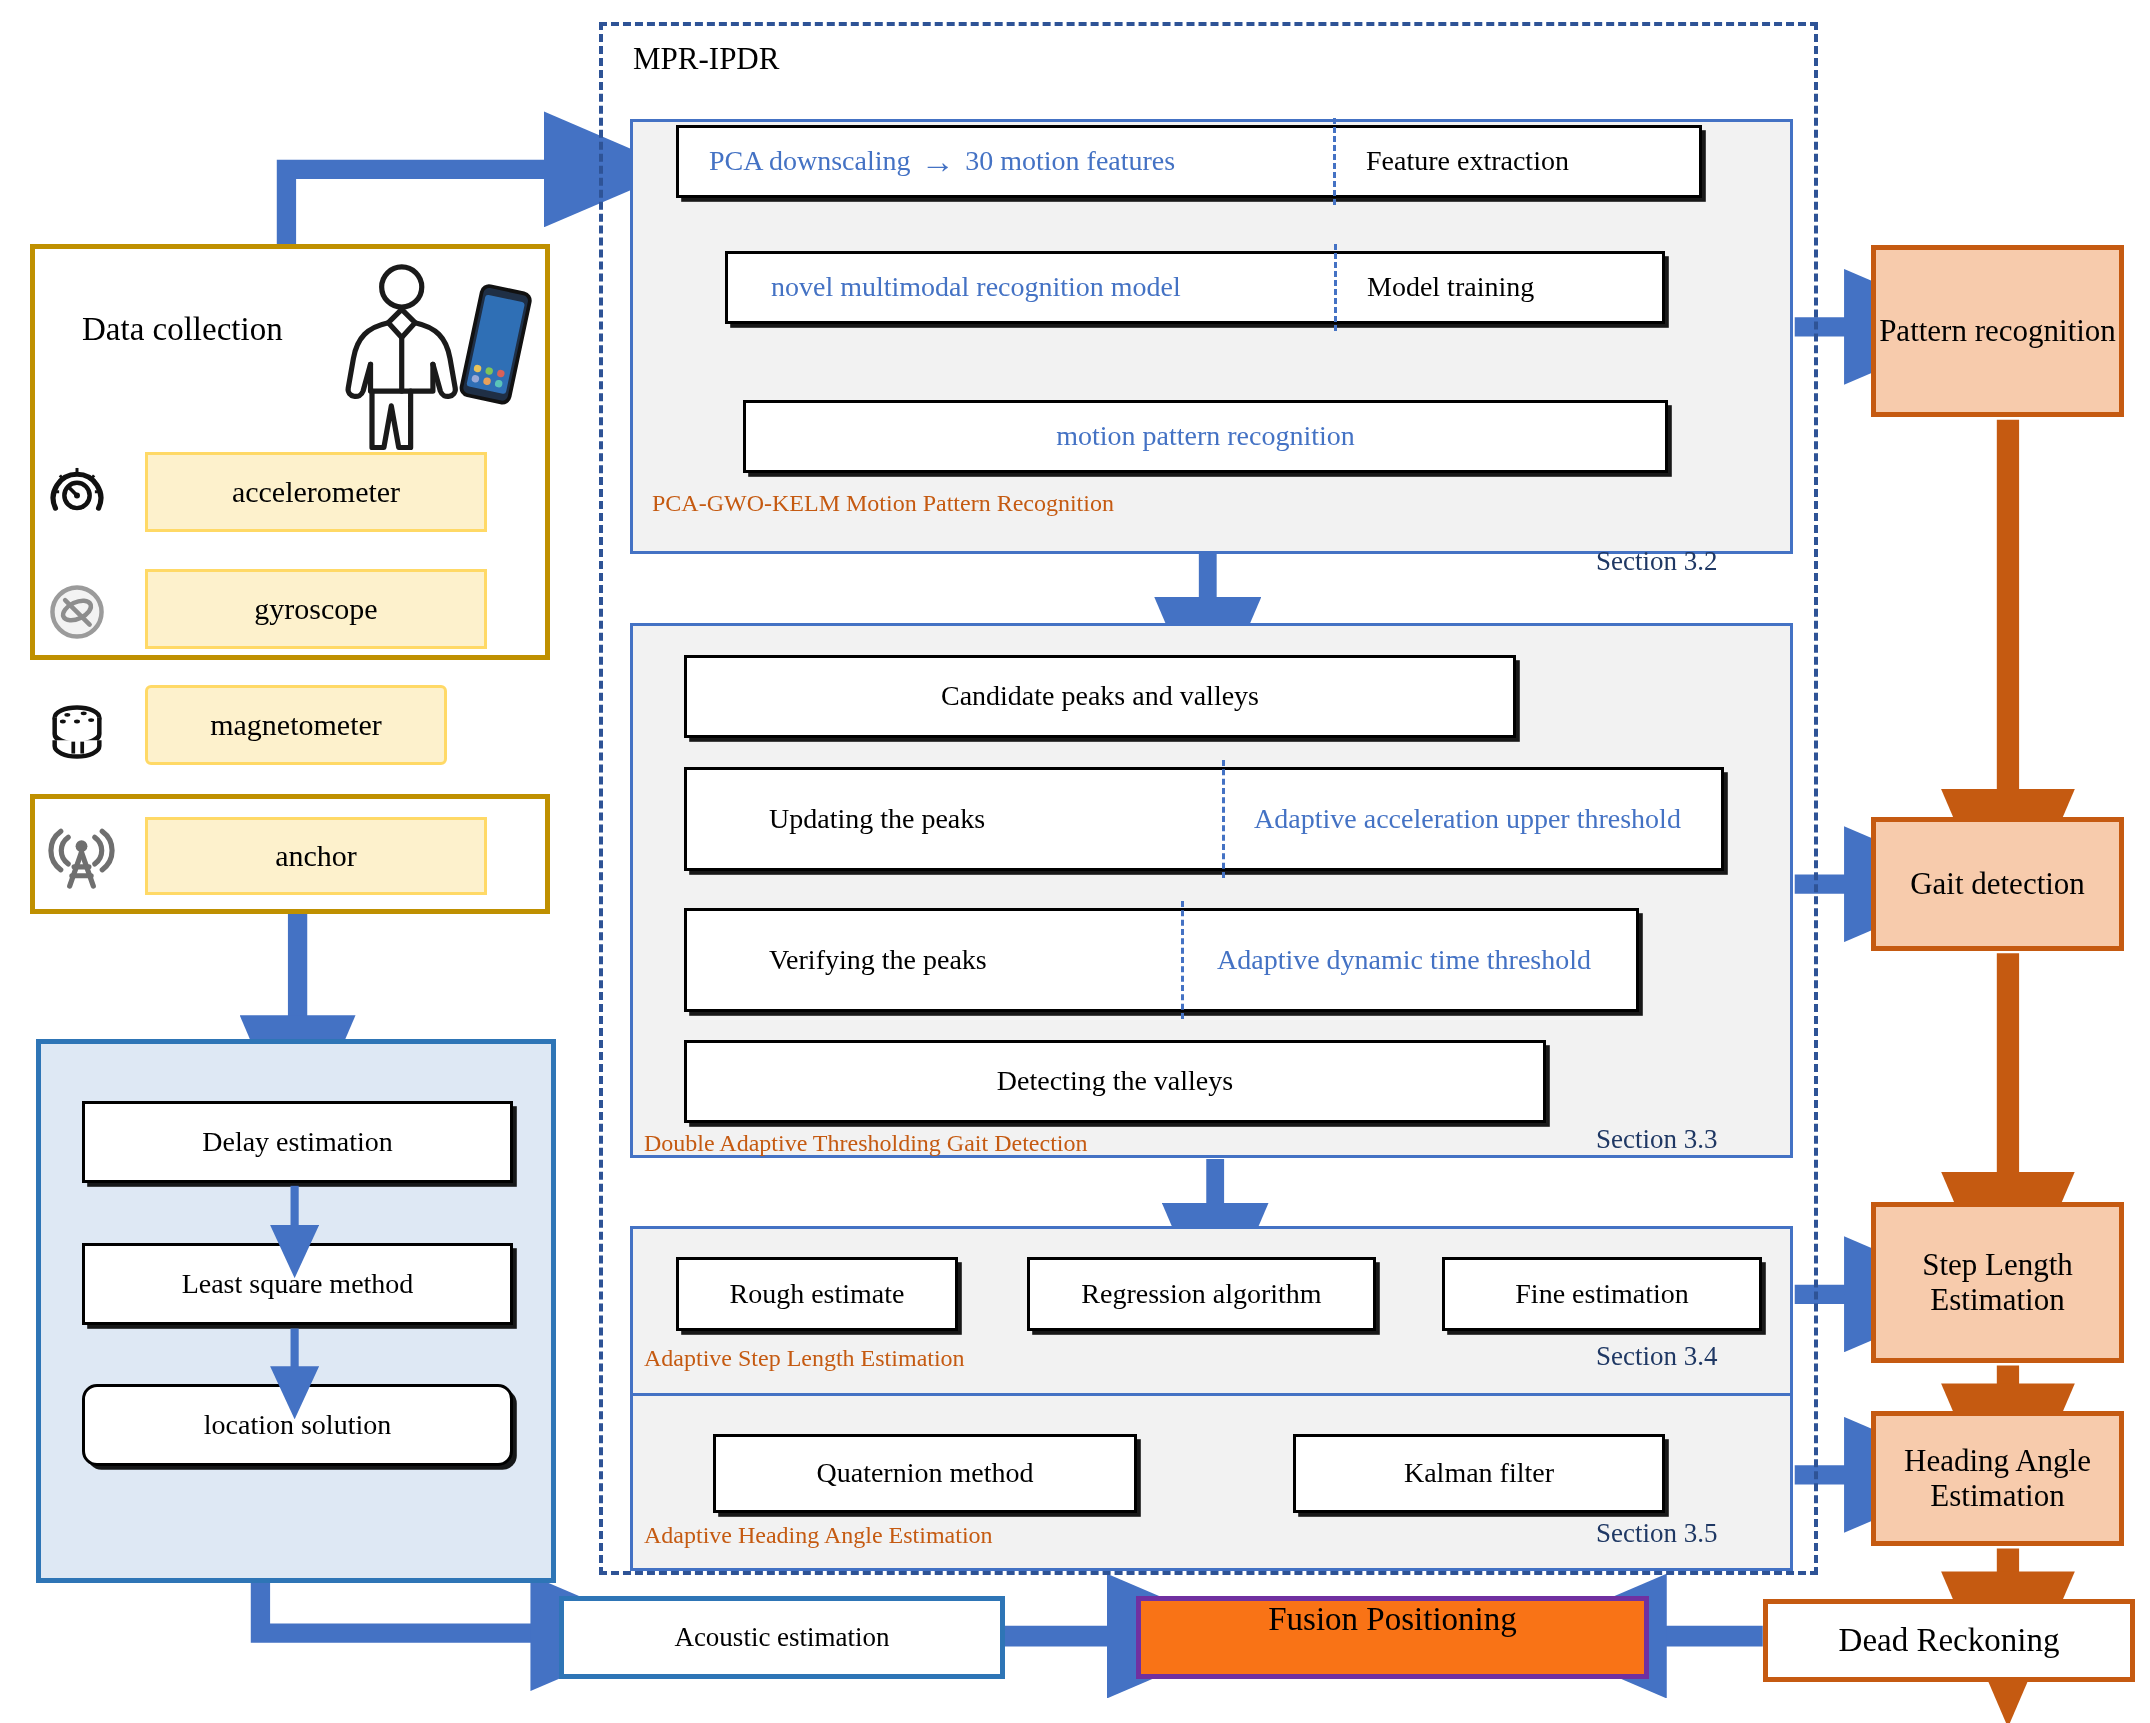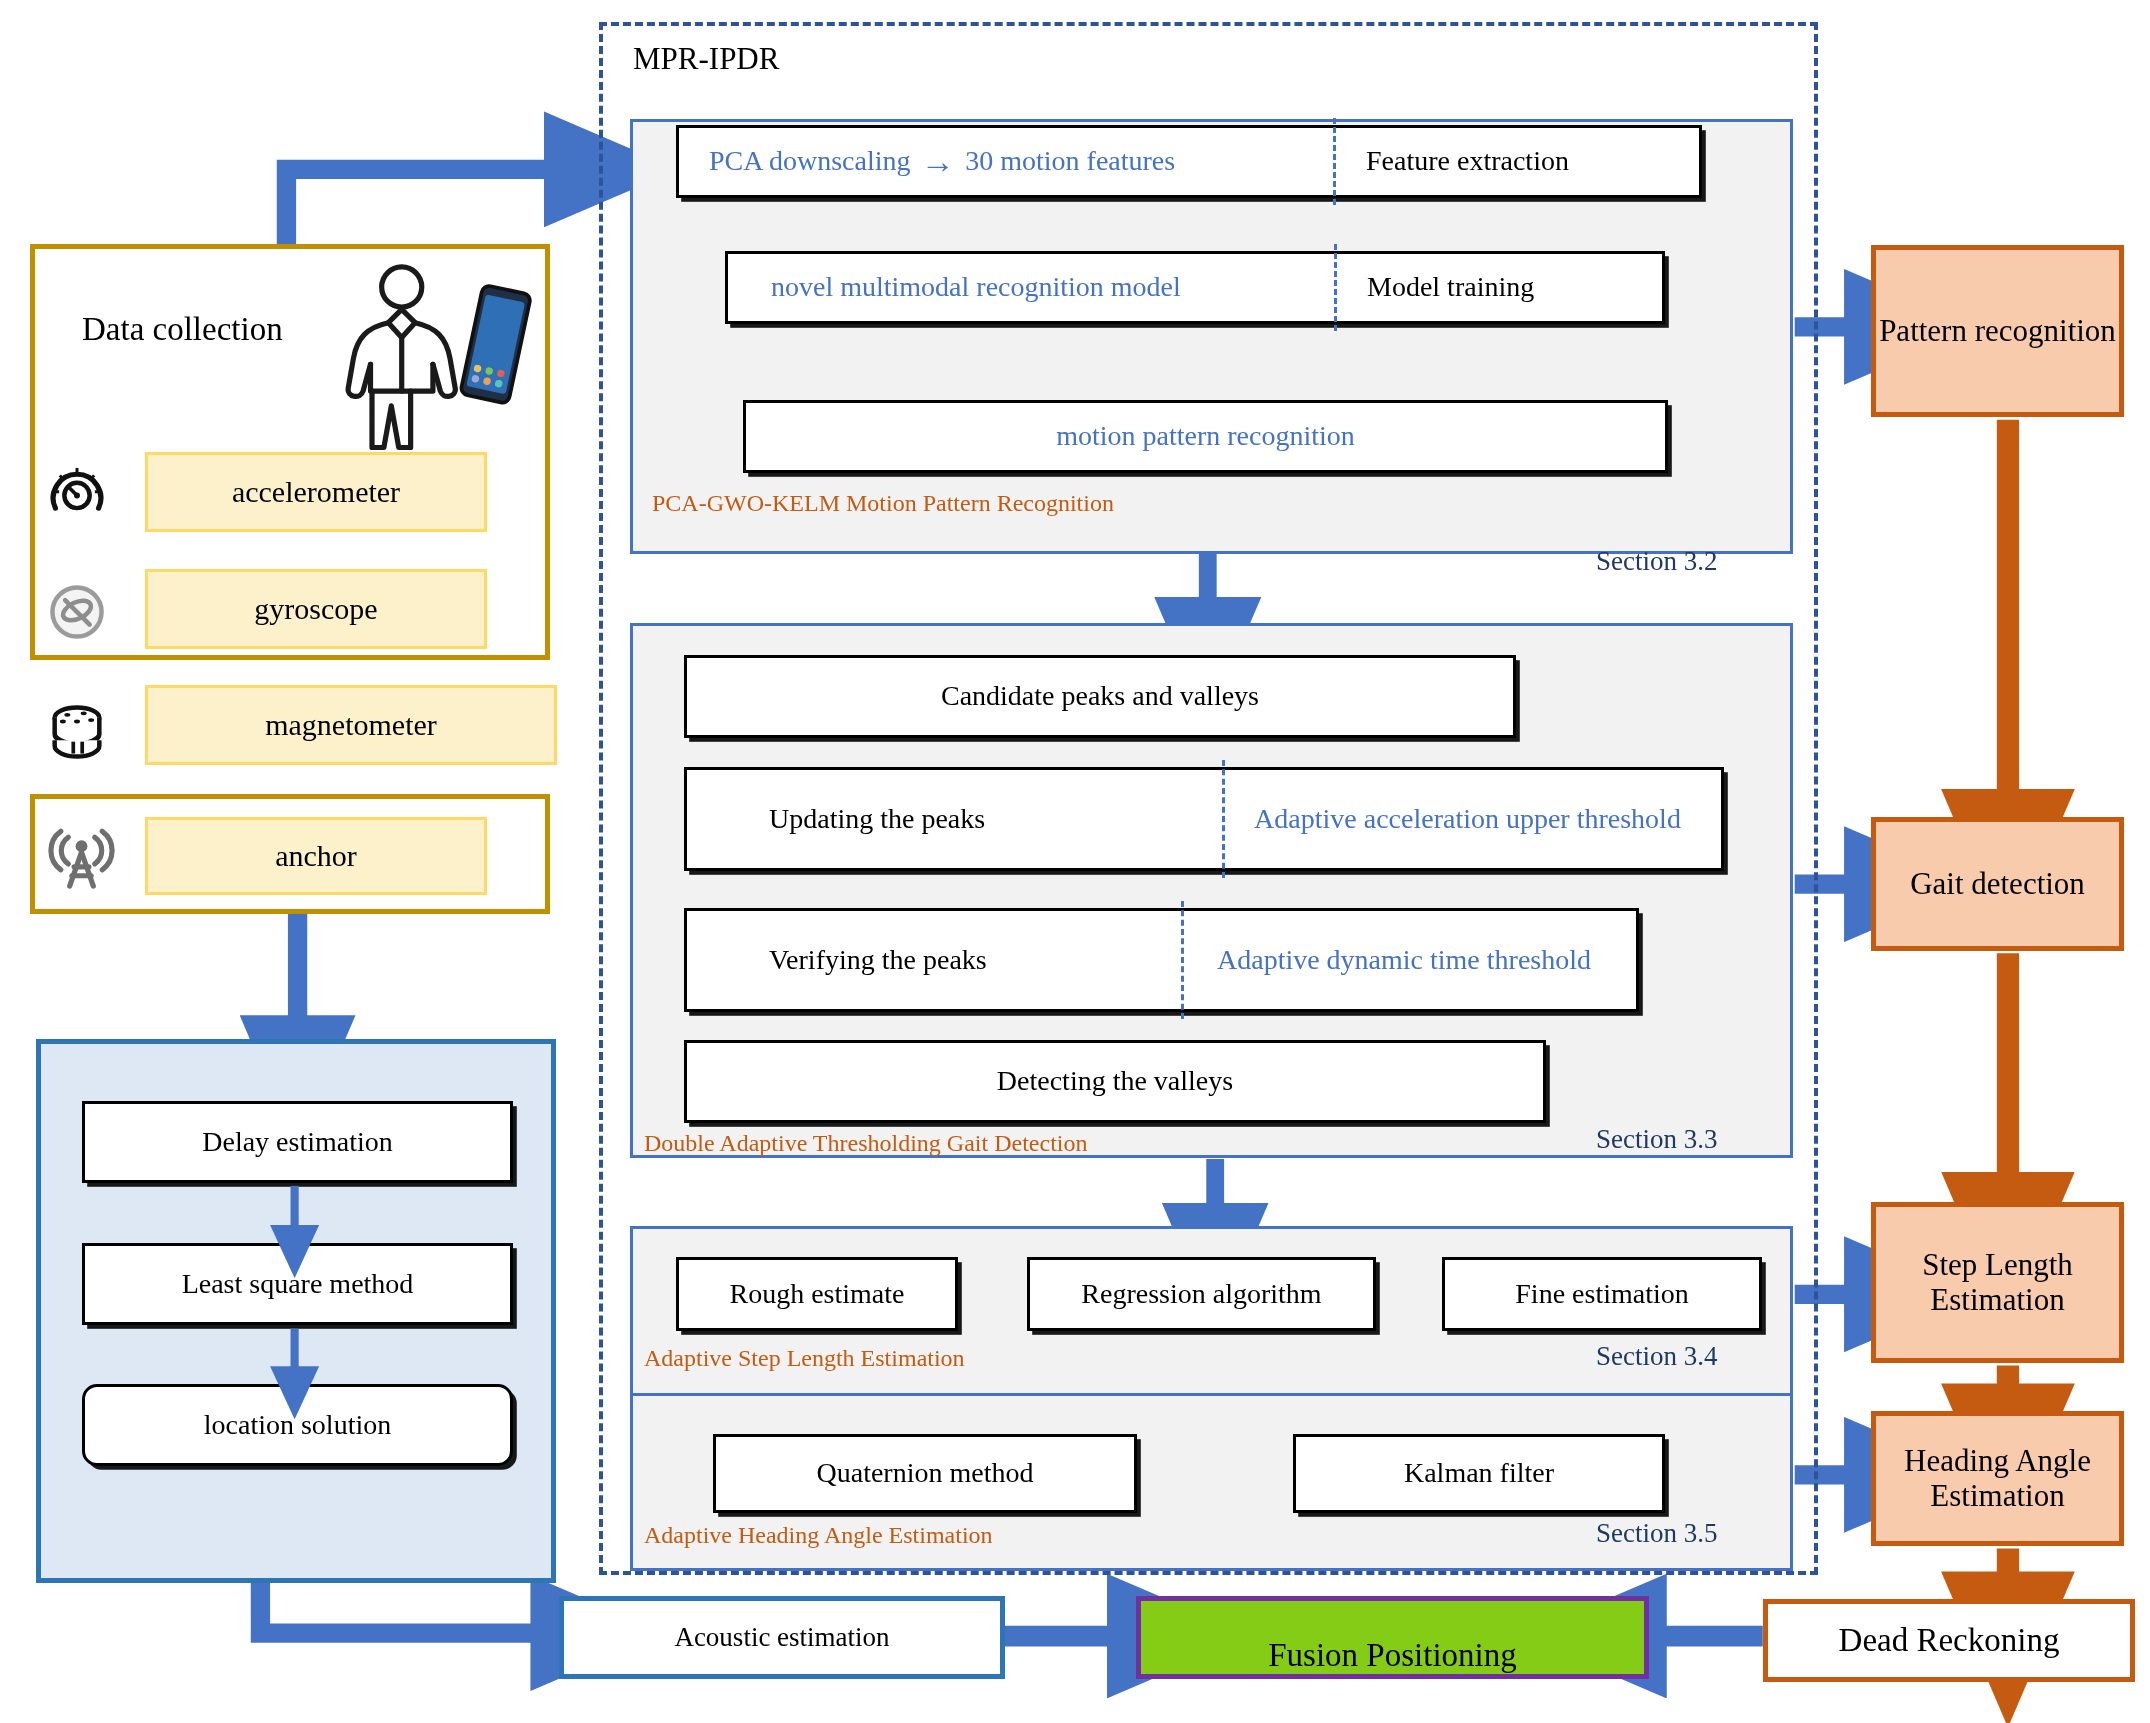--- a/index.html
+++ b/index.html
@@ -64,22 +64,22 @@
     background:#ffffff;border:5.2px solid #C55A11;
     display:flex;align-items:center;justify-content:center;text-align:center;
     font-size:33px;color:#000;
   }
   .bluewhitebox{
     background:#ffffff;border:5.2px solid #2E75B6;
     display:flex;align-items:center;justify-content:center;text-align:center;
     font-size:27px;color:#000;
   }
   .purplebox{
-    background:#84cc16;border:5.2px solid #7030A0;
-    display:flex;align-items:flex-end;justify-content:center;text-align:center;
+    background:#f97316;border:5.2px solid #7030A0;
+    display:flex;align-items:flex-start;justify-content:center;text-align:center;
     font-size:33px;color:#000;
   }
   svg{display:block;overflow:visible;}
 </style>
 </head>
 <body>
 
 <div id="root">
 
   <svg class="abs" style="left:0;top:0;width:2151px;height:1723px;" viewBox="0 0 2894 2319">
@@ -248,21 +248,21 @@
         <ellipse cx="30" cy="24" rx="4" ry="2.6"></ellipse>
           <ellipse cx="52" cy="22" rx="4" ry="2.6"></ellipse>
         <ellipse cx="43" cy="33" rx="4" ry="2.6"></ellipse>
           <ellipse cx="62" cy="31" rx="4" ry="2.6"></ellipse>
         <ellipse cx="24" cy="33" rx="4" ry="2.6"></ellipse>
       </g>
       <line x1="38" y1="60" x2="38" y2="76" stroke="#111" stroke-width="5"></line>
       <line x1="50" y1="60" x2="50" y2="76" stroke="#111" stroke-width="5"></line>
     </svg>
   </div>
-  <div class="abs sensor" style="left:145px;top:685px;width:412px;height:80px;">
+  <div class="abs sensor" style="left:145px;top:685px;width:302px;height:80px;border-radius:6px;">
     <span>magnetometer</span>
   </div>
 
   <div class="abs goldbox" style="left:30px;top:794px;width:520px;height:120px;"></div>
   <div class="abs" style="left:46px;top:821px;width:71px;height:71px;">
     <svg width="71" height="71" viewBox="0 0 96 96">
       <g stroke="#6f6f6f" stroke-width="7" fill="none" stroke-linecap="round">
         <path d="M30 22 A22 22 0 0 0 30 58"></path>
         <path d="M66 22 A22 22 0 0 1 66 58"></path>
         <path d="M20 14 A32 32 0 0 0 20 66"></path>

